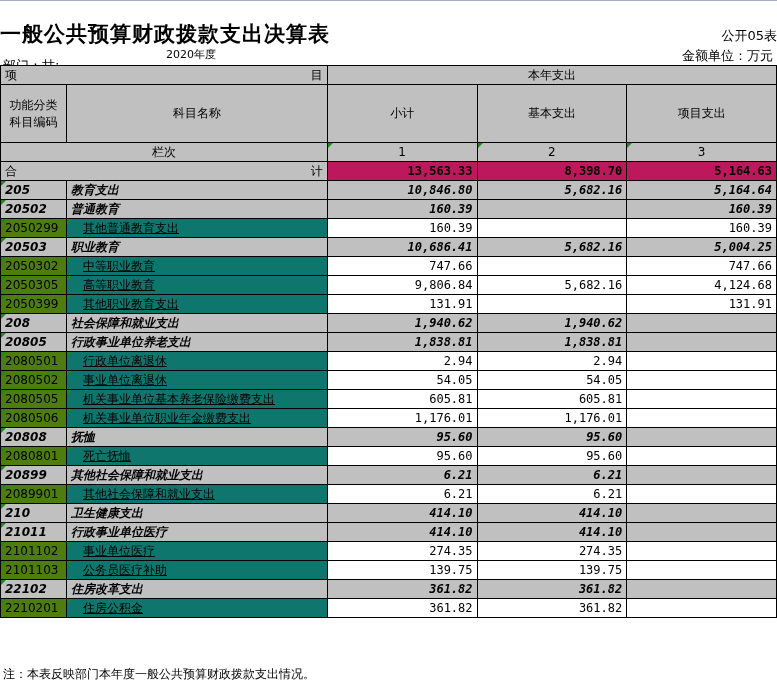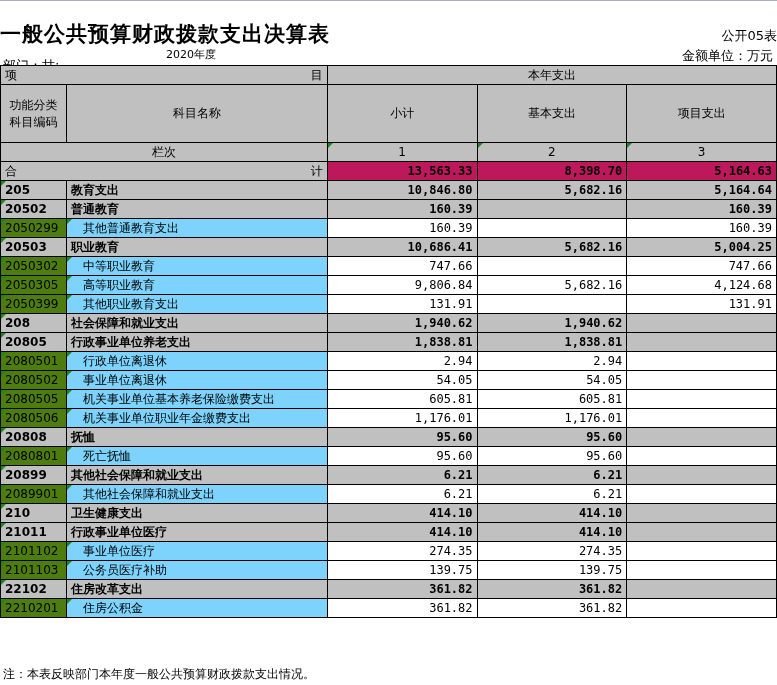--- a/index.html
+++ b/index.html
@@ -11,25 +11,25 @@
   .form-no { position:absolute; right:0; top:27px; font-size:13px; }
   .dept { position:absolute; left:3px; top:57px; font-size:13px; }
   .year { position:absolute; left:166px; top:47px; font-size:11px; }
   .unit { position:absolute; right:4px; top:47px; font-size:13px; }
   table.grid { position:absolute; left:0; top:65px; border-collapse:collapse; table-layout:fixed; }
   table.grid td { border:1px solid #000; padding:0 4px; font-size:12px; height:19px;
                   overflow:hidden; white-space:nowrap; box-sizing:border-box; position:relative; }
   .hdr { background:#c0c0c0; }
   .c { text-align:center;margin-top:25px; }
   .num { text-align:right; font-family:"DejaVu Sans Mono","Liberation Mono",monospace; font-size:12px; }
-  .grp td { background:#c0c0c0; }
+  .grp td { background:#c0c0c0;font-style:italic; }
   .grp td.code, .grp td.name { font-weight:bold; }
   .grp td.num { font-weight:bold; }
   .leaf td.code { background:#4d7c0f; }
-  .leaf td.name { background:#7dd3fc; padding-left:16px; }
+  .leaf td.name { background:#0f766e; padding-left:16px;text-decoration:underline; }
   .leaf td.num { background:#fff; }
   .total td.num { background:#be185d; font-weight:bold; }
   .tri::before { content:""; position:absolute; left:0; top:0; width:0; height:0;
                  border-top:5px solid #1a8a1a; border-right:5px solid transparent; }
   .note { position:absolute; left:3px; top:666px; font-size:12px; }
   .split { display:flex; justify-content:space-between; }
 </style>
 </head>
 <body>
 

